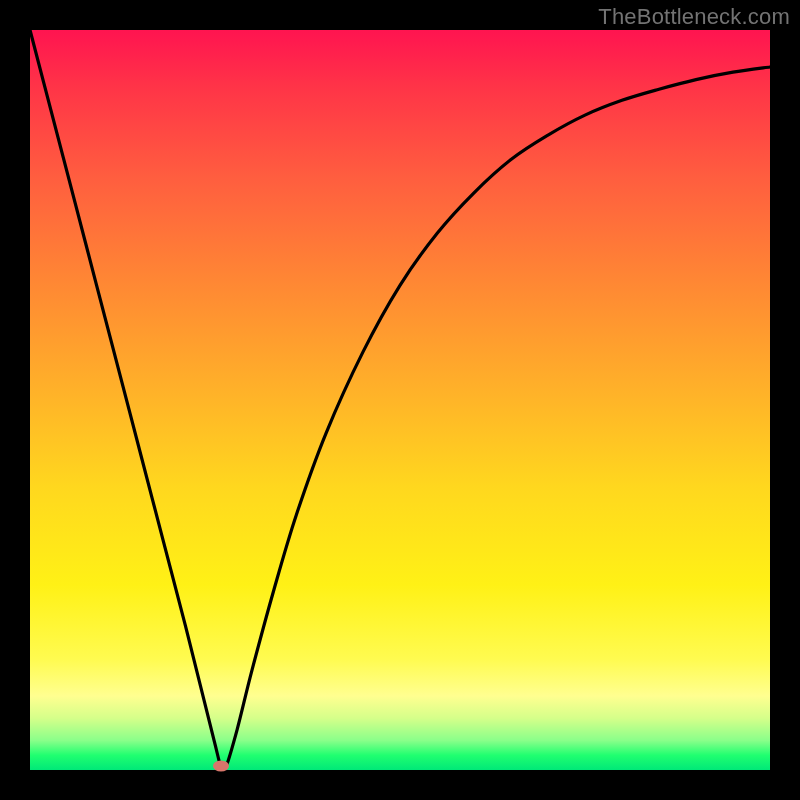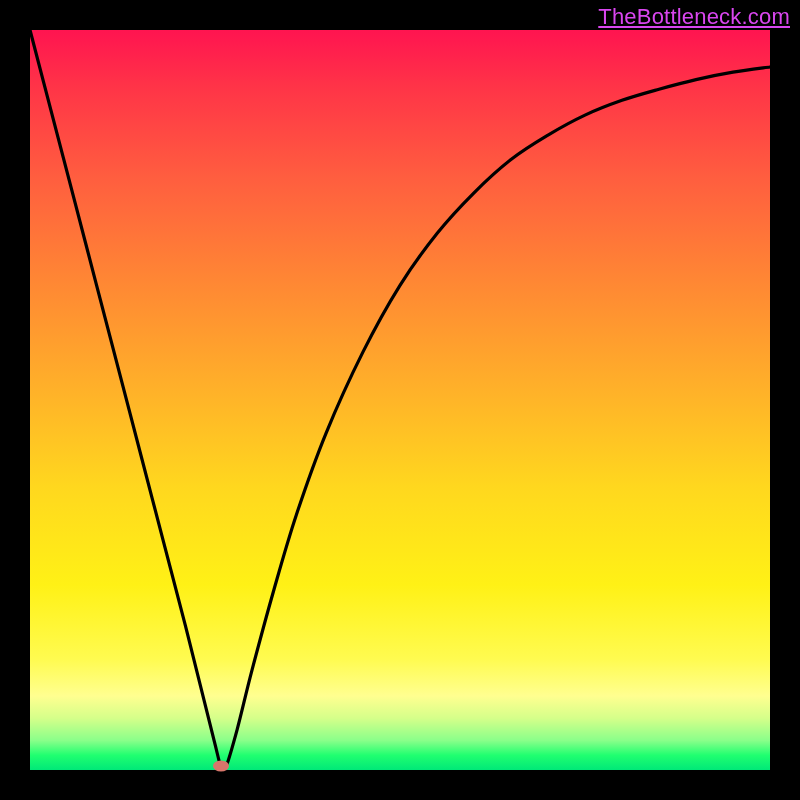--- a/index.html
+++ b/index.html
@@ -30,25 +30,24 @@
       #d5ff8a 93%,
       #8aff8a 96%,
       #20ff70 98%,
       #00e878 100%
     );
   }
   .watermark {
     position: absolute;
     top: 4px;
     right: 10px;
-    color: #d946ef;
+    color: #737373;
     font-size: 22px;
     letter-spacing: 0.2px;
     font-weight: 400;
-    text-decoration: underline;
   }
   svg.curve {
     position: absolute;
     left: 0; top: 0;
     width: 740px;
     height: 740px;
     overflow: visible;
   }
   .marker {
     position: absolute;

